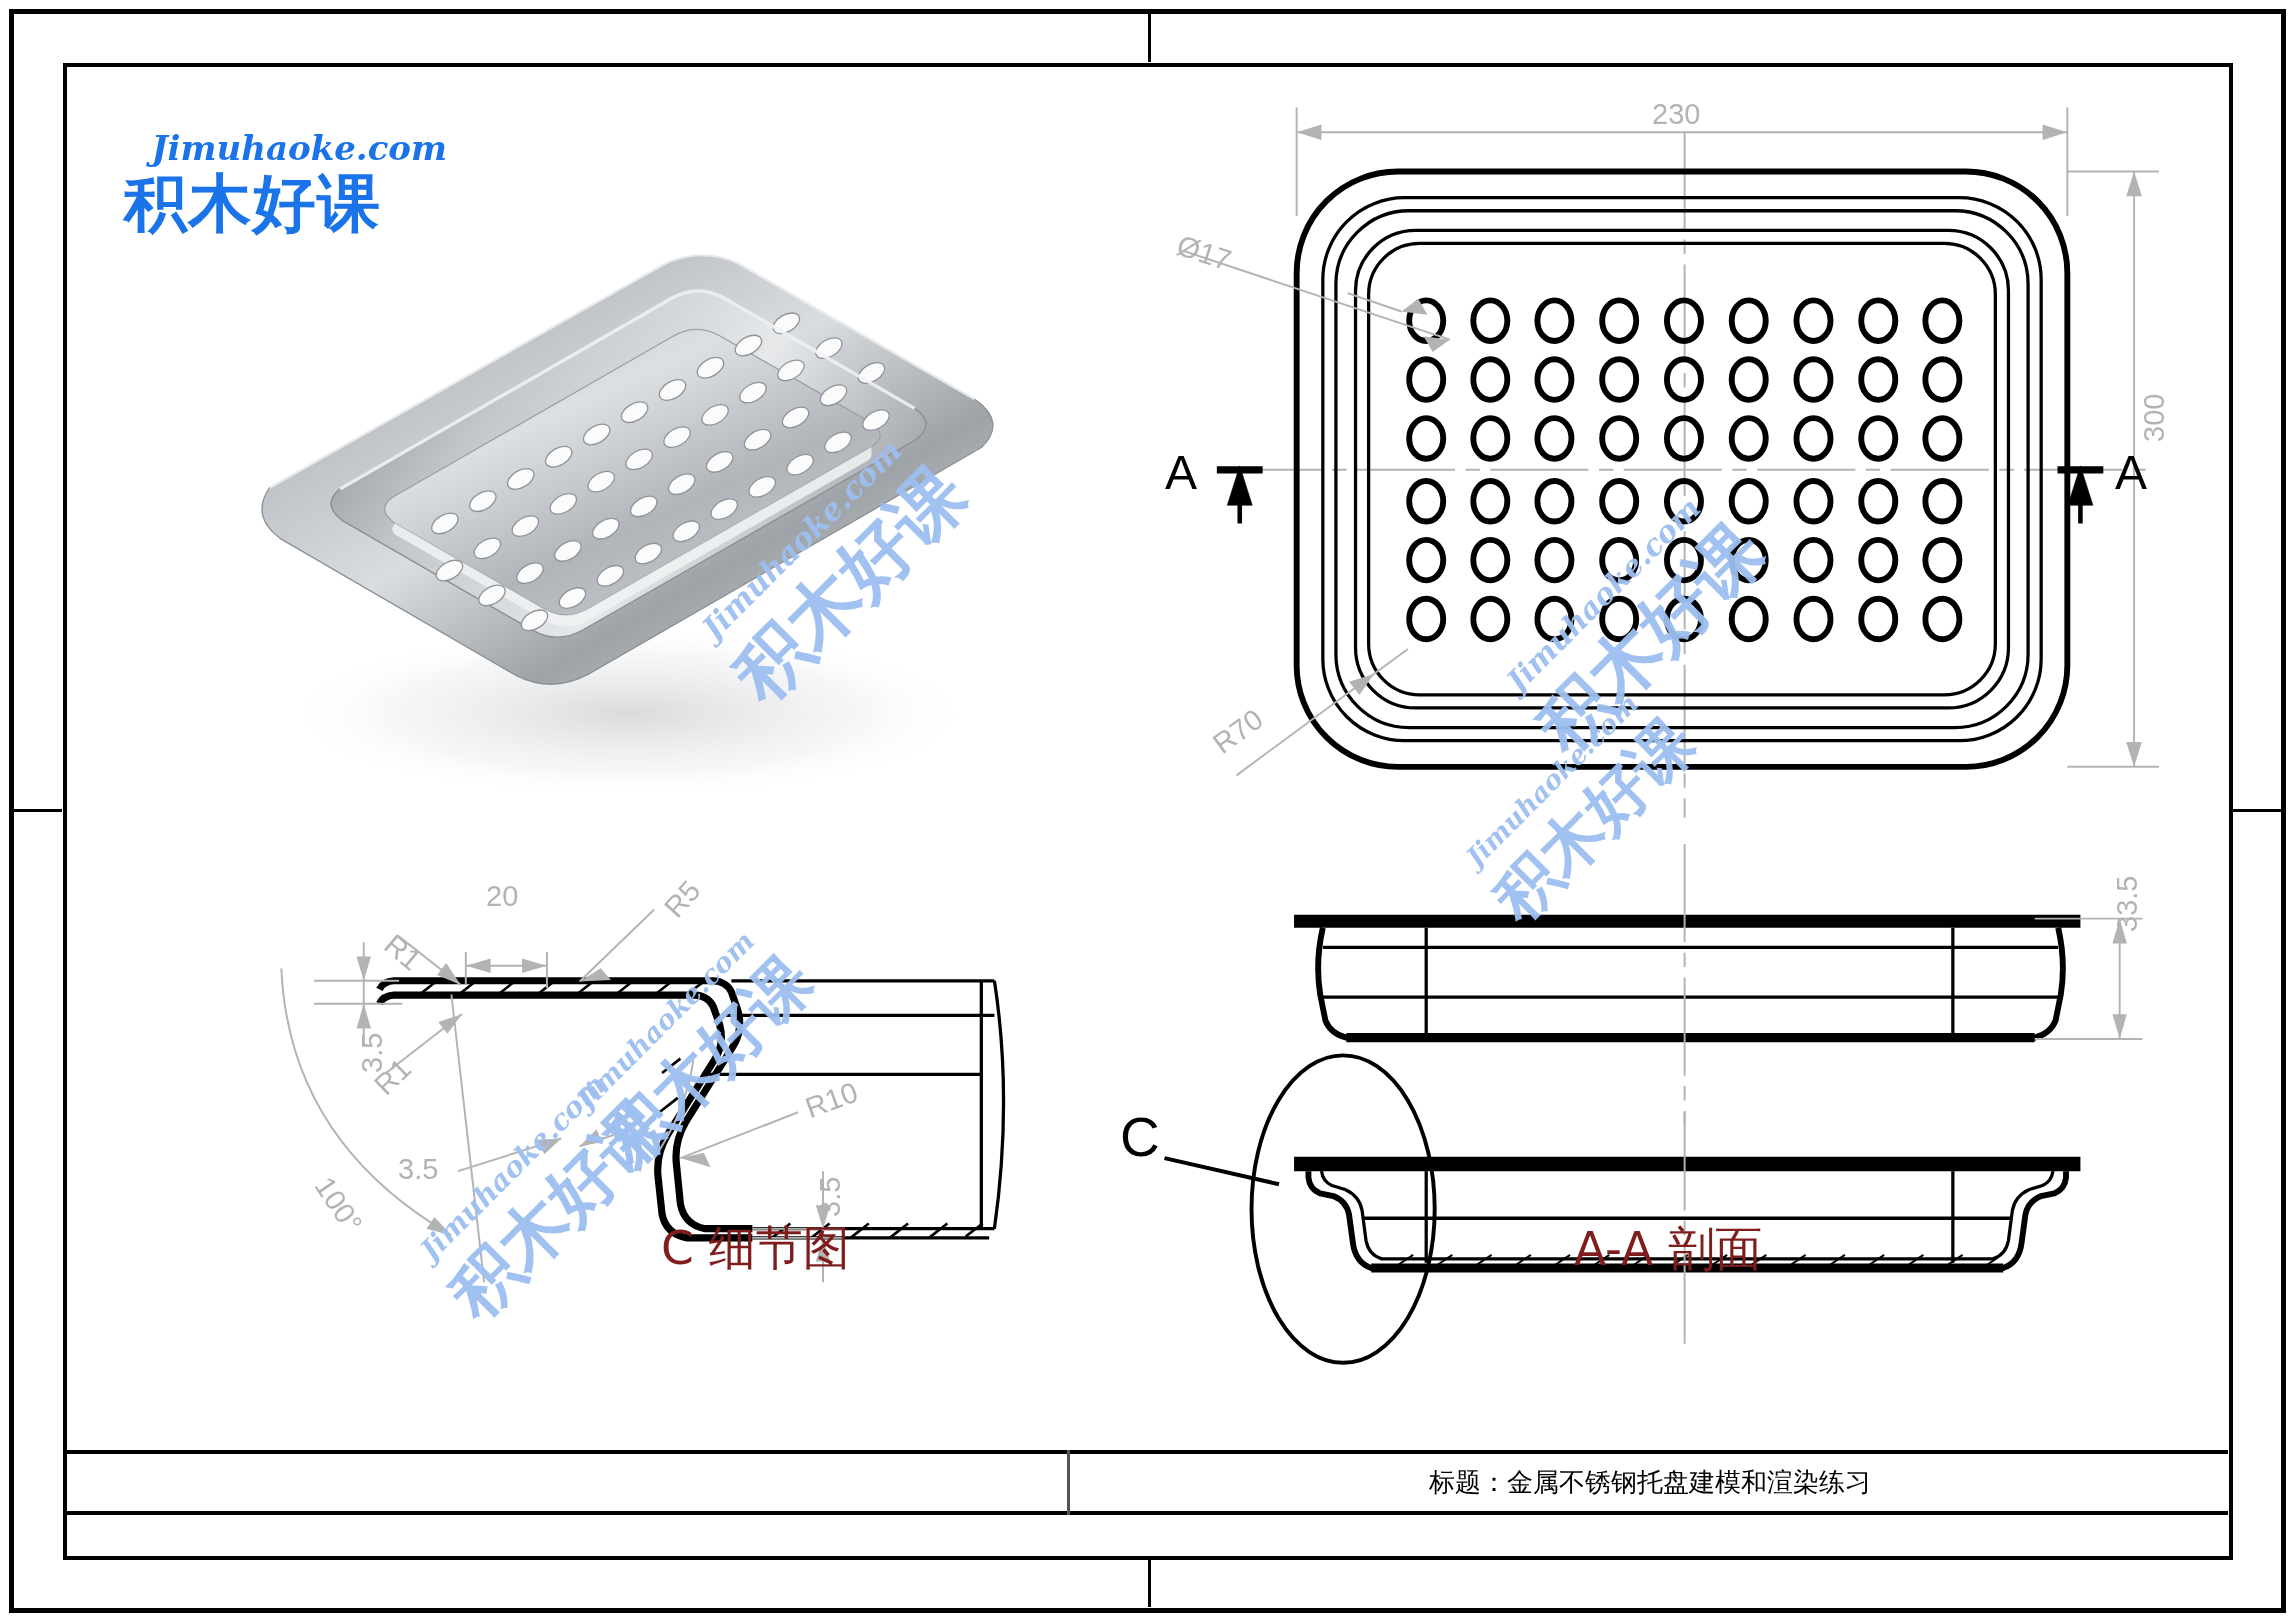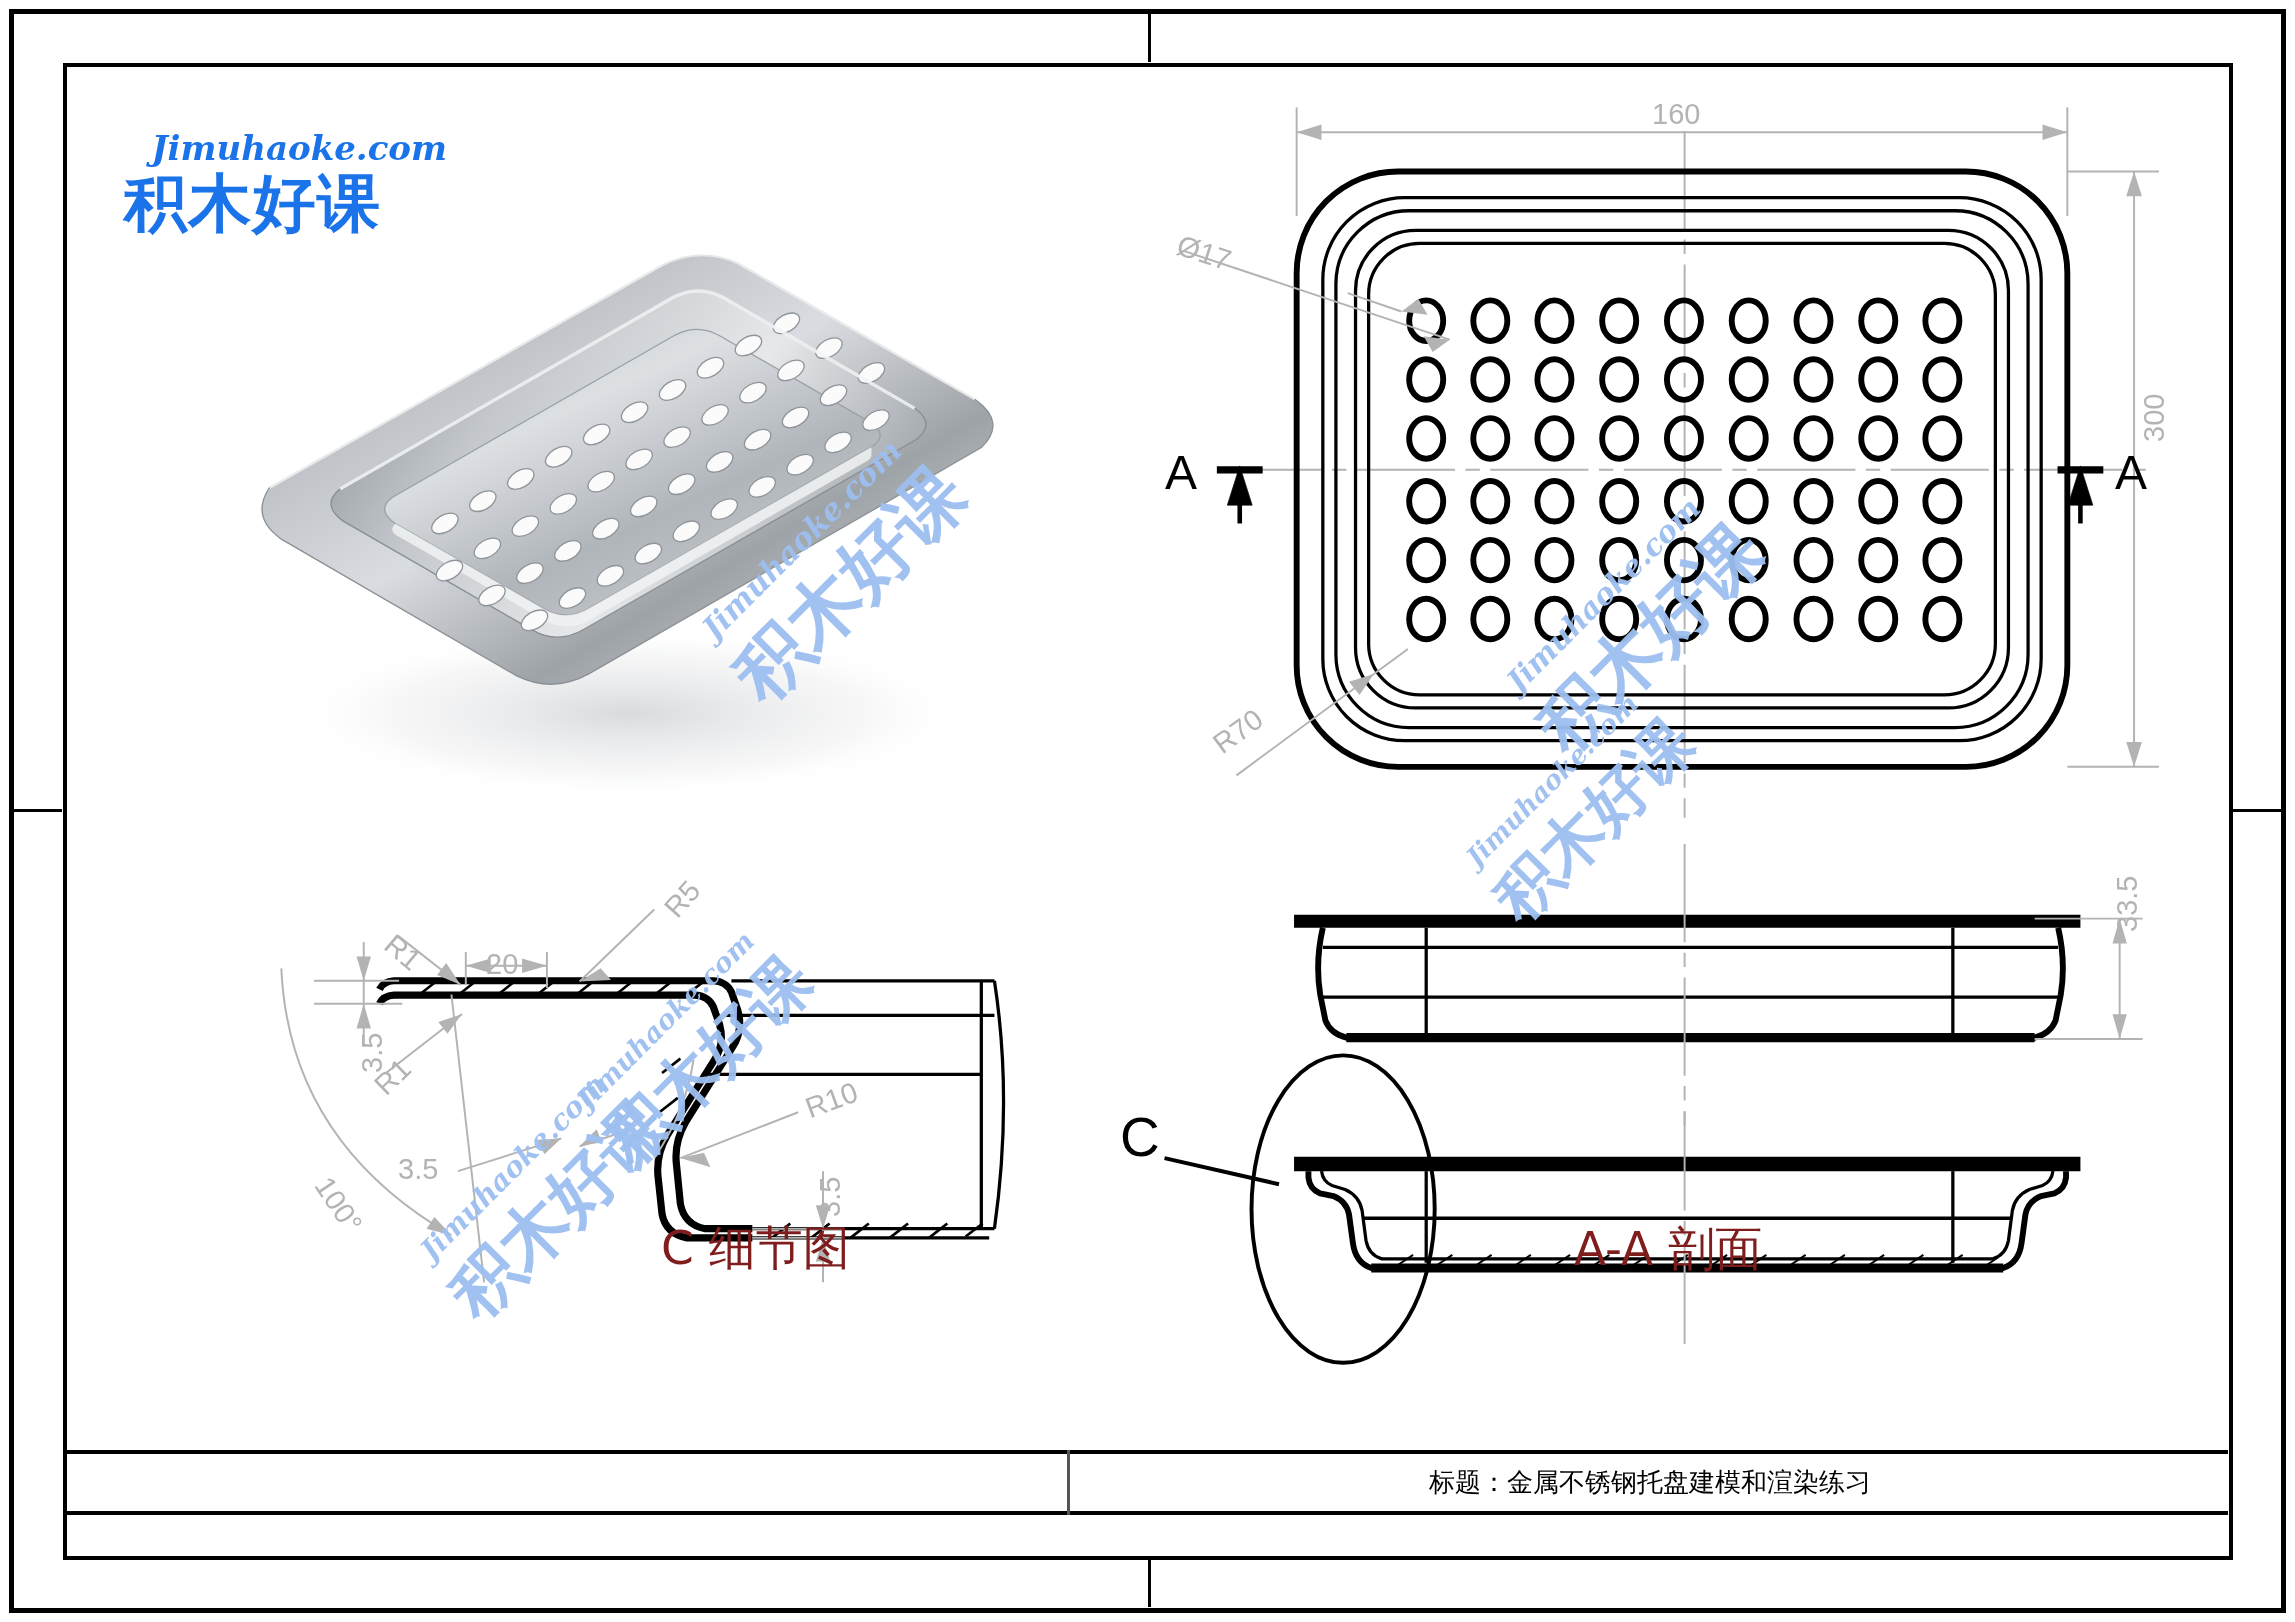--- a/index.html
+++ b/index.html
@@ -539,36 +539,36 @@
       <line x1="1258" y1="1790" x2="1258" y2="1960"></line>
       <polygon points="1258,1878 1247,1842 1269,1842" fill="#b3b3b3" stroke="none"></polygon>
       <polygon points="1258,1892 1247,1928 1269,1928" fill="#b3b3b3" stroke="none"></polygon>
 
       <path d="M 430 1480 Q 442 1744 690 1888" stroke="#b3b3b3" stroke-width="3" fill="none"></path>
       <polygon points="690,1888 652,1878 664,1860" fill="#b3b3b3" stroke="none"></polygon>
       <line x1="690" y1="1520" x2="740" y2="1960"></line>
     </g>
   </svg>
 
-  <div class="dim" style="left:1652px;top:98px;">160</div>
+  <div class="dim" style="left:1652px;top:98px;">230</div>
   <div class="dim" style="left:2138px;top:442px;transform:rotate(-90deg);transform-origin:left top;">300</div>
   <div class="dim" style="left:1183px;top:229px;transform:rotate(18deg);transform-origin:left top;">Ø17</div>
   <div class="dim" style="left:1207px;top:734px;transform:rotate(-36deg);transform-origin:left top;">R70</div>
 
   <div class="blk" style="left:1165px;top:445px;">A</div>
   <div class="blk" style="left:2115px;top:445px;">A</div>
 
   <div class="dim" style="left:2111px;top:932px;transform:rotate(-90deg);transform-origin:left top;">33.5</div>
 
   <div class="blk" style="left:1120px;top:1105px;font-size:55px;">C</div>
   <div class="viewlabel" style="left:1574px;top:1218px;">A-A 剖面</div>
 
   <div class="dim" style="left:356px;top:1073px;transform:rotate(-90deg);transform-origin:left top;">3.5</div>
   <div class="dim" style="left:399px;top:928px;transform:rotate(40deg);transform-origin:left top;">R1</div>
-  <div class="dim" style="left:486px;top:948px;">20</div>
+  <div class="dim" style="left:486px;top:880px;">20</div>
   <div class="dim" style="left:658px;top:902px;transform:rotate(-48deg);transform-origin:left top;">R5</div>
   <div class="dim" style="left:368px;top:1078px;transform:rotate(-44deg);transform-origin:left top;">R1</div>
   <div class="dim" style="left:398px;top:1153px;">3.5</div>
   <div class="dim" style="left:801px;top:1094px;transform:rotate(-20deg);transform-origin:left top;">R10</div>
   <div class="dim" style="left:814px;top:1217px;transform:rotate(-90deg);transform-origin:left top;">3.5</div>
   <div class="dim" style="left:335px;top:1171px;transform:rotate(56deg);transform-origin:left top;">100°</div>
 
   <div class="viewlabel" style="left:661px;top:1217px;">C 细节图</div>
 
   <div class="wm" style="left:687px;top:628px;font-size:73px;transform:rotate(-45deg);opacity:0.95;">

